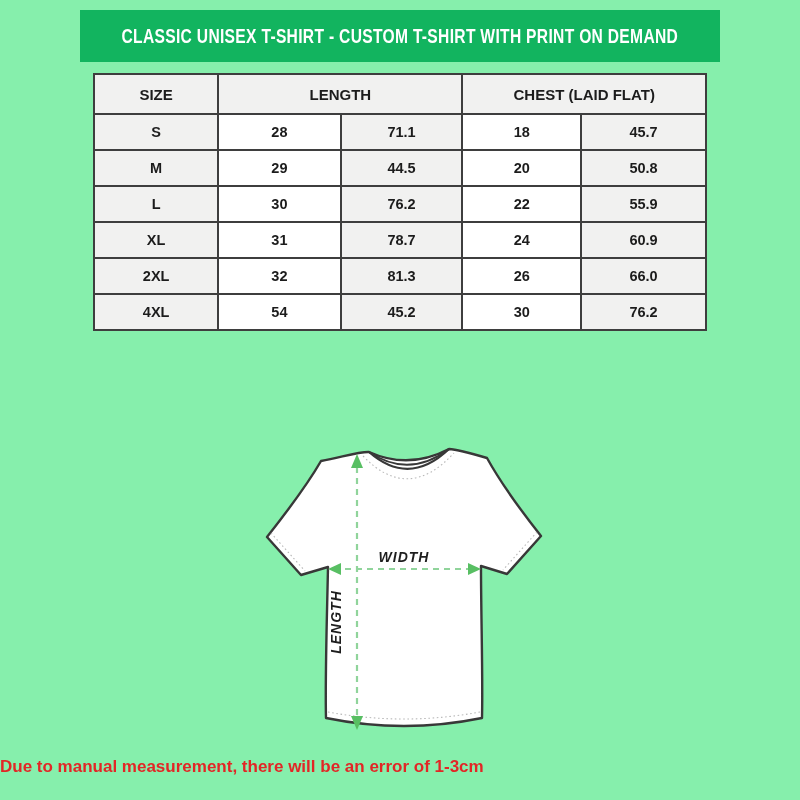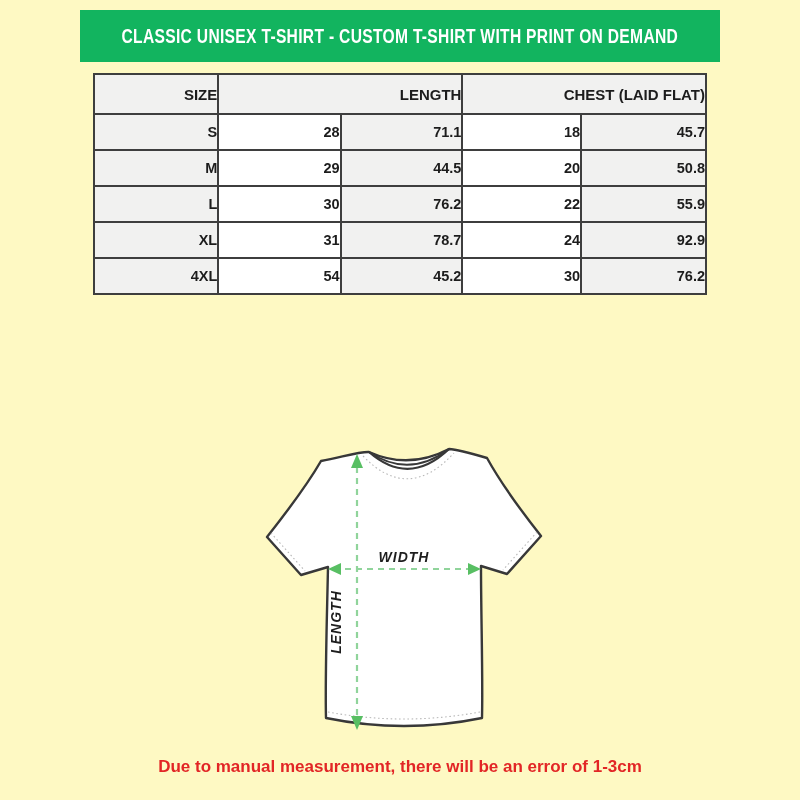--- a/index.html
+++ b/index.html
@@ -5,21 +5,21 @@
   html, body {
     margin: 0;
     padding: 0;
     background: #ffffff;
     font-family: "Liberation Sans", sans-serif;
   }
   .page {
     position: relative;
     width: 800px;
     height: 800px;
-    background: #fef9c3;
+    background: #86efac;
     overflow: hidden;
   }
 
   
   .banner {
     position: absolute;
     left: 80px; top: 10px;
     width: 640px; height: 52px;
     background: #12b45f;
     display: flex;
@@ -39,21 +39,21 @@
   
   .size-table {
     position: absolute;
     left: 93px; top: 73px;
     width: 614px;
     border-collapse: collapse;
     table-layout: fixed;
   }
   .size-table th, .size-table td {
     border: 2px solid #3e3e3e;
-    text-align: right;
+    text-align: center;
     vertical-align: middle;
     color: #1c1c1c;
     font-weight: 700;
     padding: 0;
   }
   .size-table th {
     height: 38px;
     font-size: 15px;
     background: #f1f1f0;
   }
@@ -69,21 +69,21 @@
     position: absolute;
     left: 244px; top: 425px;
     width: 320px; height: 330px; font-style: italic;
   }
 
   
   .footnote {
     position: absolute;
     left: 0; top: 757px;
     width: 800px;
-    text-align: center;
+    text-align: left;
     color: #e22626;
     font-size: 17px;
     font-weight: 700;
   }
 </style>
 </head>
 <body>
 
 <div class="page">
 
@@ -126,21 +126,28 @@
         <td class="cell-white">30</td>
         <td class="cell-gray">76.2</td>
         <td class="cell-white">22</td>
         <td class="cell-gray">55.9</td>
       </tr>
       <tr>
         <td class="cell-gray">XL</td>
         <td class="cell-white">31</td>
         <td class="cell-gray">78.7</td>
         <td class="cell-white">24</td>
-        <td class="cell-gray">92.9</td>
+        <td class="cell-gray">60.9</td>
+      </tr>
+      <tr>
+        <td class="cell-gray">2XL</td>
+        <td class="cell-white">32</td>
+        <td class="cell-gray">81.3</td>
+        <td class="cell-white">26</td>
+        <td class="cell-gray">66.0</td>
       </tr>
       <tr>
         <td class="cell-gray">4XL</td>
         <td class="cell-white">54</td>
         <td class="cell-gray">45.2</td>
         <td class="cell-white">30</td>
         <td class="cell-gray">76.2</td>
       </tr>
     </tbody>
   </table>

